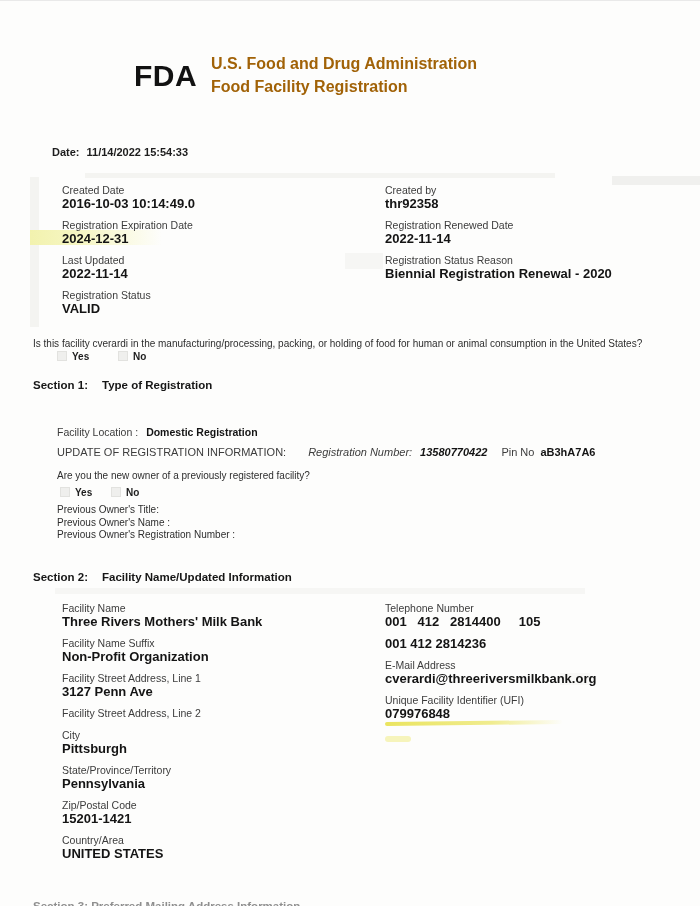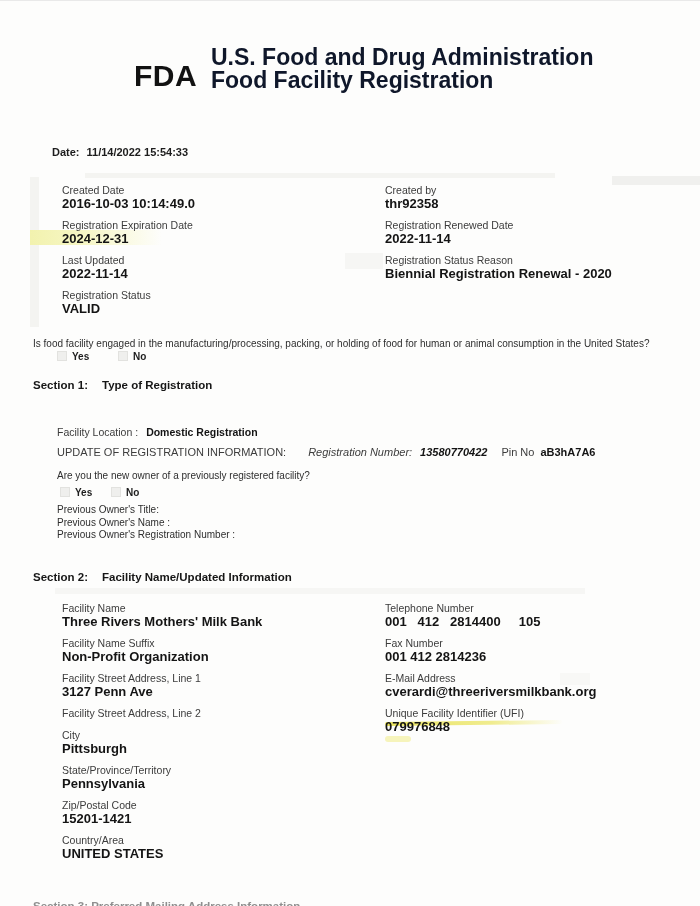--- a/index.html
+++ b/index.html
@@ -9,21 +9,21 @@
     margin:1px auto;
     background:#fdfdfc;
     overflow:hidden;
     font-family:"Liberation Sans", sans-serif;
     color:#222;
   }
   .abs{position:absolute;}
   .z{z-index:2;}
   
   .logo{left:134px;top:58px;font-size:30px;font-weight:700;letter-spacing:.5px;color:#121212;}
-  .title{left:211px;top:45px;font-size:23px;font-weight:700;line-height:23px;color:#0f172a;}
+  .title{left:211px;top:51px;font-size:16px;font-weight:700;line-height:23px;color:#a16207;}
   .date-row{left:52px;top:145px;font-size:11px;font-weight:700;color:#1d1d1d;}
   .date-row .v{margin-left:7px;}
   
   .col{width:315px;}
   .row{margin-bottom:9px;}
   .lbl{display:block;font-size:10.5px;line-height:13px;color:#3c3c3c;}
   .val{display:block;font-size:13px;line-height:13px;font-weight:700;color:#141414;white-space:pre-wrap;min-height:0;}
   .meta-left{left:62px;top:183px;}
   .meta-right{left:385px;top:183px;}
   
@@ -120,21 +120,21 @@
     <div class="row">
       <span class="lbl">Registration Renewed Date</span>
       <span class="val">2022-11-14</span>
     </div>
     <div class="row">
       <span class="lbl">Registration Status Reason</span>
       <span class="val">Biennial Registration Renewal - 2020</span>
     </div>
   </div>
 
-  <div class="abs z question">Is food facility engaged in the manufacturing/processing, packing, or holding of food for human or animal consumption in the United States?</div>
+  <div class="abs z question">Is this facility cverardi in the manufacturing/processing, packing, or holding of food for human or animal consumption in the United States?</div>
   <div class="abs z choices eng-choices">
     <span class="grp"><span class="cb"></span><span>Yes</span></span>
     <span class="grp"><span class="cb"></span><span>No</span></span>
   </div>
 
   <div class="abs z sec-head s1-head">
     <span>Section 1:</span><span class="t">Type of Registration</span>
   </div>
   <div class="abs z s1-loc">
     <span class="inline-lbl">Facility Location :</span><span class="inline-val">Domestic Registration</span>
@@ -189,21 +189,20 @@
       <span class="lbl">Country/Area</span>
       <span class="val">UNITED STATES</span>
     </div>
   </div>
   <div class="abs z col s2-right">
     <div class="row">
       <span class="lbl">Telephone Number</span>
       <span class="val">001   412   2814400     105</span>
     </div>
     <div class="row">
-      <span class="lbl">Fax Number</span>
       <span class="val">001 412 2814236</span>
     </div>
     <div class="row">
       <span class="lbl">E-Mail Address</span>
       <span class="val">cverardi@threeriversmilkbank.org</span>
     </div>
     <div class="row">
       <span class="lbl">Unique Facility Identifier (UFI)</span>
       <span class="val">079976848</span>
     </div>

